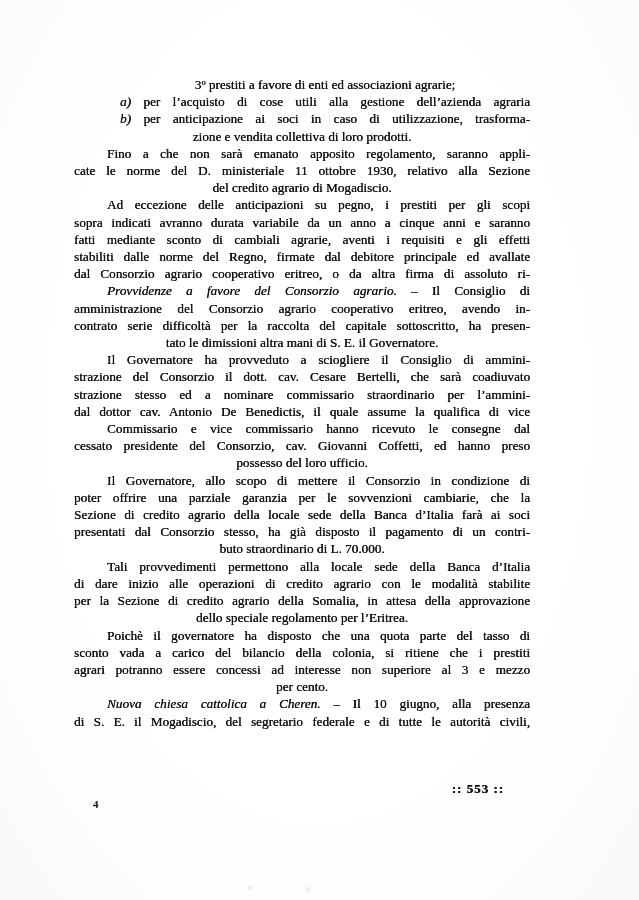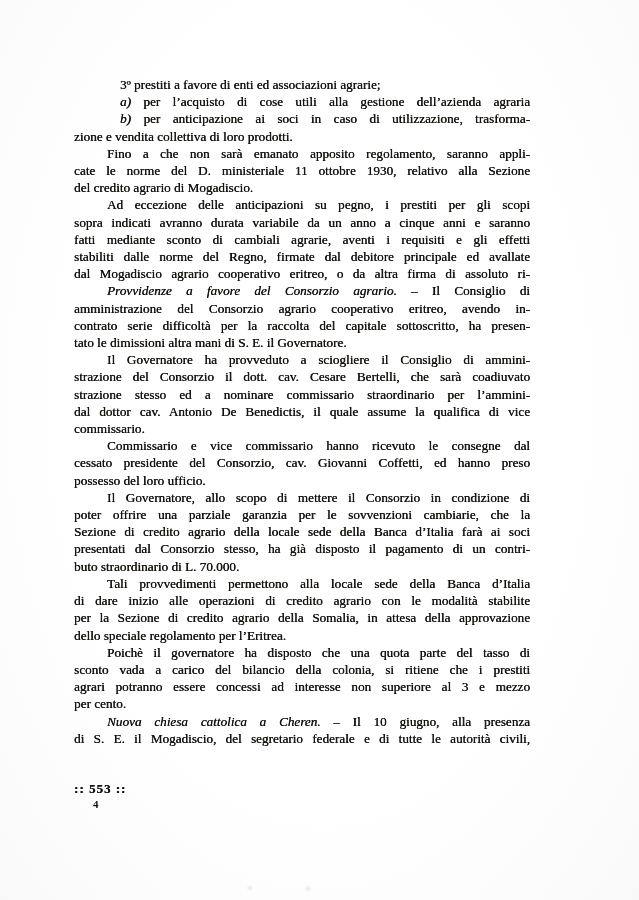--- a/index.html
+++ b/index.html
@@ -18,35 +18,36 @@
   .text-block {
     position: absolute;
     left: 74px;
     top: 76px;
     width: 456px;
     font-size: 13.2px;
     line-height: 17.2px;
     color: #17130f;
     text-shadow: 0.3px 0 0 currentColor; 
   }
-  .line { text-align: left; }
+  .line { text-align: center; }
   .line.just {
     text-align: justify;
     text-align-last: justify;
   }
   .line.ind-para { text-indent: 33px; }
   .line.ind-list { text-indent: 46px; }
   .it { font-style: italic; }
   .page-number {
     position: absolute;
     left: 74px;
     top: 781px;
     width: 456px;
     padding-right: 26px;
     box-sizing: border-box;
+    text-align: right;
     font-size: 13px;
     letter-spacing: 1px;
     color: #17130f;
     text-shadow: 0.3px 0 0 currentColor;
     font-weight: bold;
   }
   .signature-mark {
     position: absolute;
     left: 93px;
     top: 798px;
@@ -74,30 +75,29 @@
       <div class="line just ind-list"><span class="it">a)</span><span> per l’acquisto di cose utili alla gestione dell’azienda agraria</span></div>
       <div class="line just ind-list"><span class="it">b)</span><span> per anticipazione ai soci in caso di utilizzazione, trasforma-</span></div>
       <div class="line"><span>zione e vendita collettiva di loro prodotti.</span></div>
       <div class="line just ind-para"><span>Fino a che non sarà emanato apposito regolamento, saranno appli-</span></div>
       <div class="line just"><span>cate le norme del D. ministeriale 11 ottobre 1930, relativo alla Sezione</span></div>
       <div class="line"><span>del credito agrario di Mogadiscio.</span></div>
       <div class="line just ind-para"><span>Ad eccezione delle anticipazioni su pegno, i prestiti per gli scopi</span></div>
       <div class="line just"><span>sopra indicati avranno durata variabile da un anno a cinque anni e saranno</span></div>
       <div class="line just"><span>fatti mediante sconto di cambiali agrarie, aventi i requisiti e gli effetti</span></div>
       <div class="line just"><span>stabiliti dalle norme del Regno, firmate dal debitore principale ed avallate</span></div>
-      <div class="line just"><span>dal Mogadiscio agrario cooperativo eritreo, o da altra firma di assoluto ri-</span></div>
+      <div class="line just"><span>dal Consorzio agrario cooperativo eritreo, o da altra firma di assoluto ri-</span></div>
       <div class="line just ind-para"><span class="it">Provvidenze a favore del Consorzio agrario.</span><span> – Il Consiglio di</span></div>
       <div class="line just"><span>amministrazione del Consorzio agrario cooperativo eritreo, avendo in-</span></div>
       <div class="line just"><span>contrato serie difficoltà per la raccolta del capitale sottoscritto, ha presen-</span></div>
       <div class="line"><span>tato le dimissioni altra mani di S. E. il Governatore.</span></div>
       <div class="line just ind-para"><span>Il Governatore ha provveduto a sciogliere il Consiglio di ammini-</span></div>
       <div class="line just"><span>strazione del Consorzio il dott. cav. Cesare Bertelli, che sarà coadiuvato</span></div>
       <div class="line just"><span>strazione stesso ed a nominare commissario straordinario per l’ammini-</span></div>
       <div class="line just"><span>dal dottor cav. Antonio De Benedictis, il quale assume la qualifica di vice</span></div>
-      <div class="line"><span>commissario.</span></div>
       <div class="line just ind-para"><span>Commissario e vice commissario hanno ricevuto le consegne dal</span></div>
       <div class="line just"><span>cessato presidente del Consorzio, cav. Giovanni Coffetti, ed hanno preso</span></div>
       <div class="line"><span>possesso del loro ufficio.</span></div>
       <div class="line just ind-para"><span>Il Governatore, allo scopo di mettere il Consorzio in condizione di</span></div>
       <div class="line just"><span>poter offrire una parziale garanzia per le sovvenzioni cambiarie, che la</span></div>
       <div class="line just"><span>Sezione di credito agrario della locale sede della Banca d’Italia farà ai soci</span></div>
       <div class="line just"><span>presentati dal Consorzio stesso, ha già disposto il pagamento di un contri-</span></div>
       <div class="line"><span>buto straordinario di L. 70.000.</span></div>
       <div class="line just ind-para"><span>Tali provvedimenti permettono alla locale sede della Banca d’Italia</span></div>
       <div class="line just"><span>di dare inizio alle operazioni di credito agrario con le modalità stabilite</span></div>

